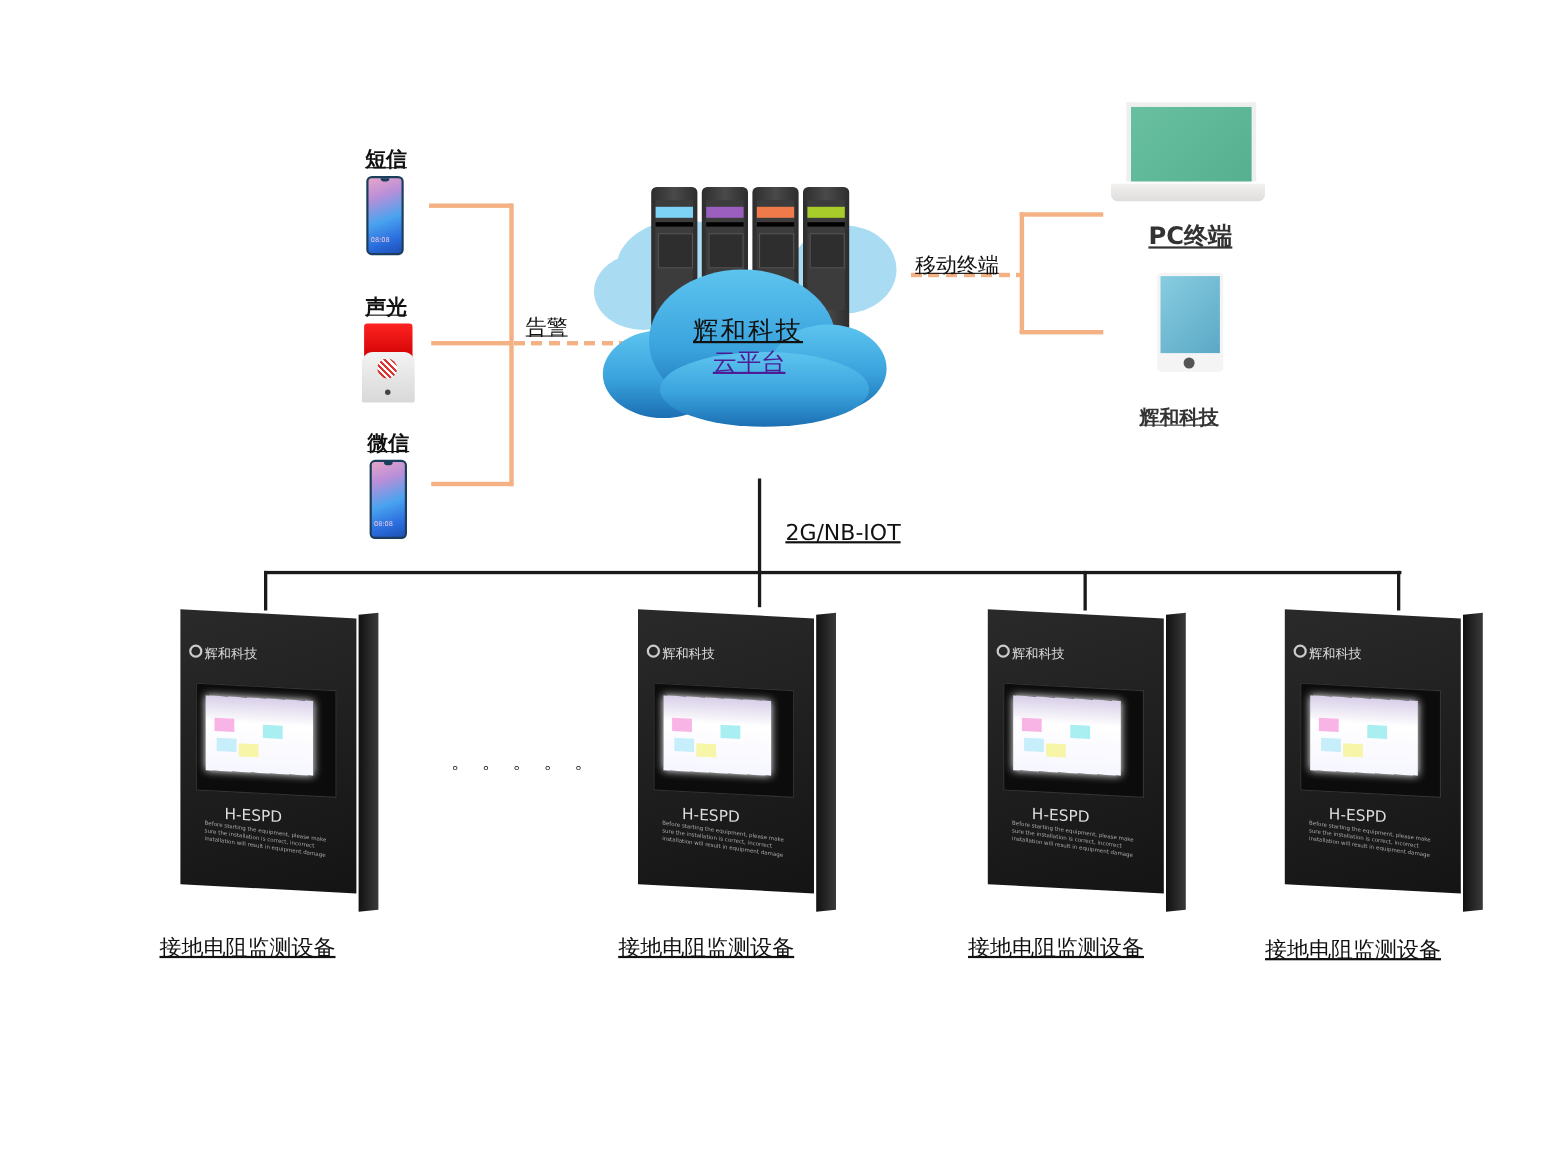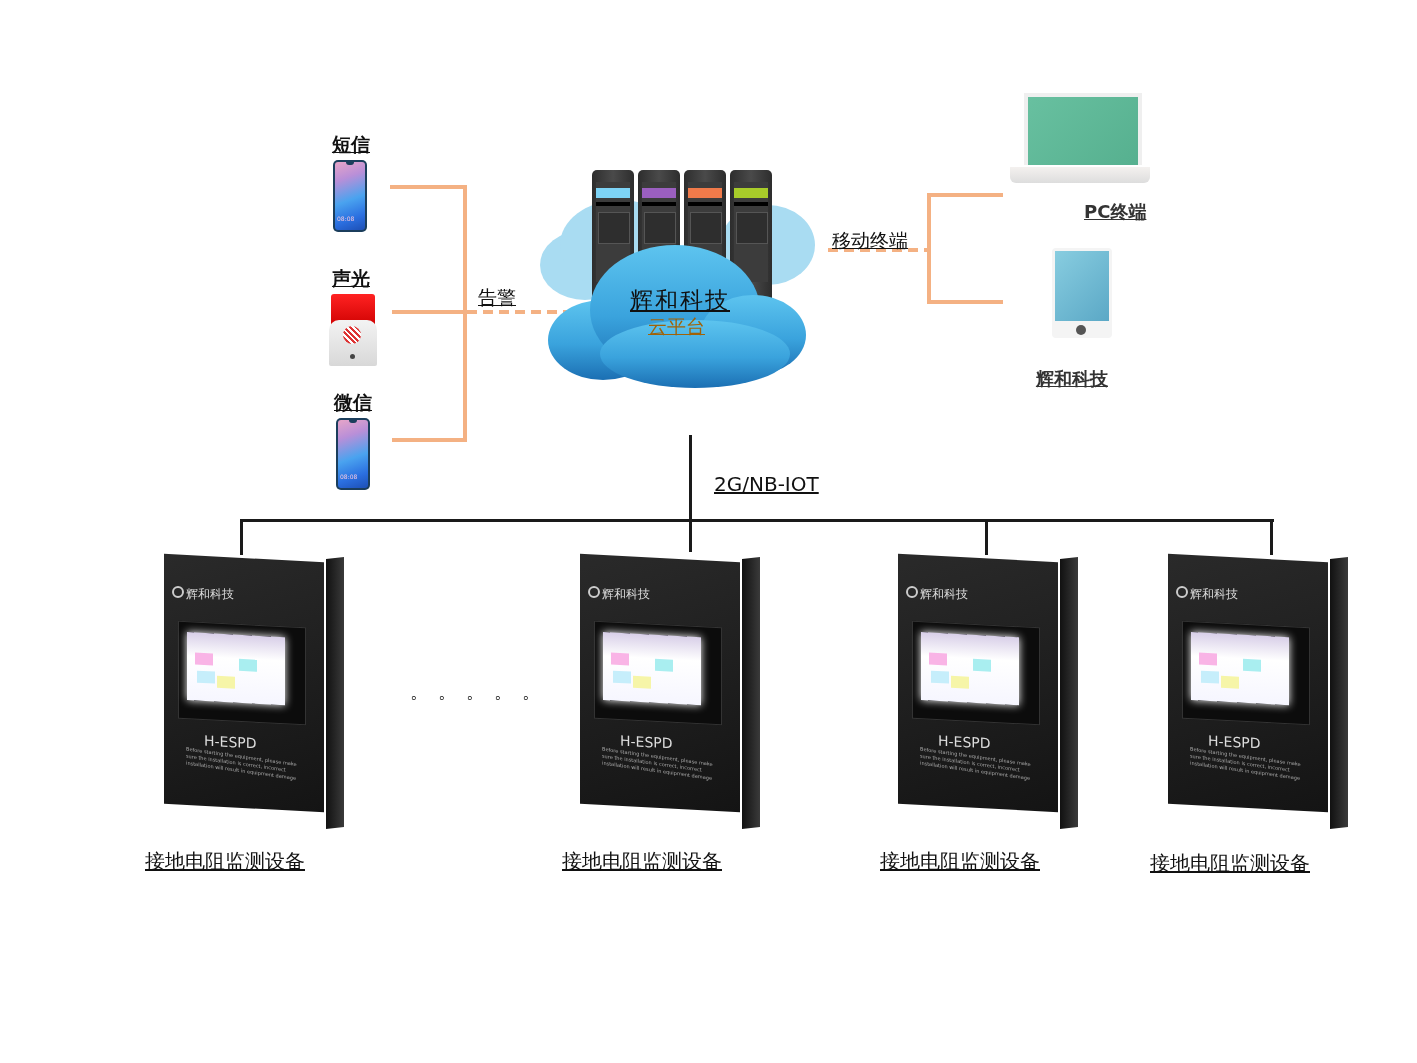--- a/index.html
+++ b/index.html
@@ -114,34 +114,34 @@
       <div class="panel"></div>
       <div class="band" style="background:#a8cc2a;"></div>
       <div class="blk"></div>
       <div class="slot"></div>
     </div>
   <div class="cloud-front" style="left:548px;top:300px;width:110px;height:80px;"></div>
   <div class="cloud-front" style="left:590px;top:245px;width:170px;height:130px;"></div>
   <div class="cloud-front" style="left:700px;top:295px;width:106px;height:80px;"></div>
   <div class="cloud-front" style="left:600px;top:320px;width:190px;height:68px;"></div>
   <div class="lbl" style="left:630px;top:285px;font-size:23px;color:#111;letter-spacing:2px;">辉和科技</div>
-  <div class="lbl" style="left:648px;top:314px;font-size:19px;color:#a16207;">云平台</div>
+  <div class="lbl" style="left:648px;top:314px;font-size:22px;color:#4c1d95;">云平台</div>
 </div>
 
 <div class="dash" style="left:828px;top:248px;width:100px;"></div>
 <div class="lbl" style="left:832px;top:228px;font-size:19px;">移动终端</div>
 <div class="oline" style="left:927px;top:193px;width:4px;height:110px;"></div>
 <div class="oline" style="left:927px;top:193px;width:76px;height:4px;"></div>
 <div class="oline" style="left:927px;top:300px;width:76px;height:4px;"></div>
 
 <div>
   <div class="laptop-screen"></div>
   <div class="laptop-base"></div>
 </div>
-<div class="lbl bold" style="left:1044px;top:200px;font-size:18px;color:#333;margin-left:40px;">PC终端</div>
+<div class="lbl bold" style="left:1044px;top:200px;font-size:22px;color:#333;">PC终端</div>
 
 <div class="tablet">
     <div class="scr"></div>
     <div class="btn"></div>
   </div>
 <div class="lbl bold" style="left:1036px;top:367px;font-size:18px;color:#333;">辉和科技</div>
 
 <div class="kline" style="left:689px;top:435px;width:3px;height:117px;"></div>
 <div class="lbl" style="left:714px;top:472px;font-size:20px;">2G/NB-IOT</div>
 <div class="kline" style="left:240px;top:519px;width:1034px;height:3px;"></div>

